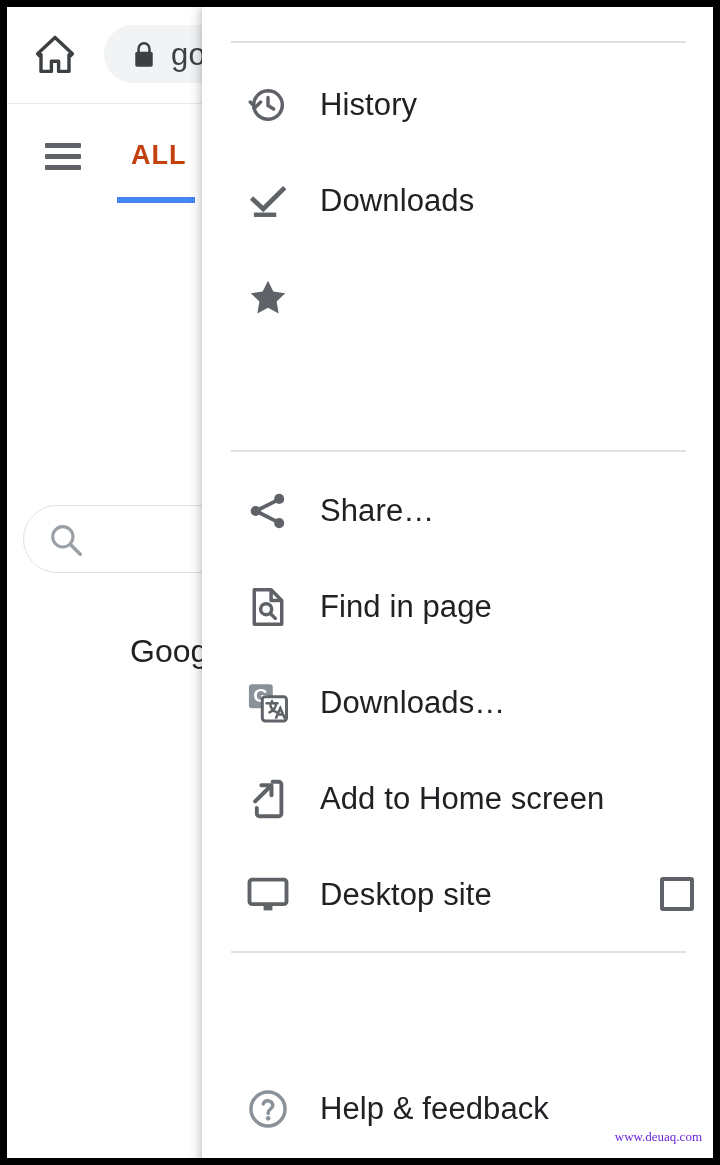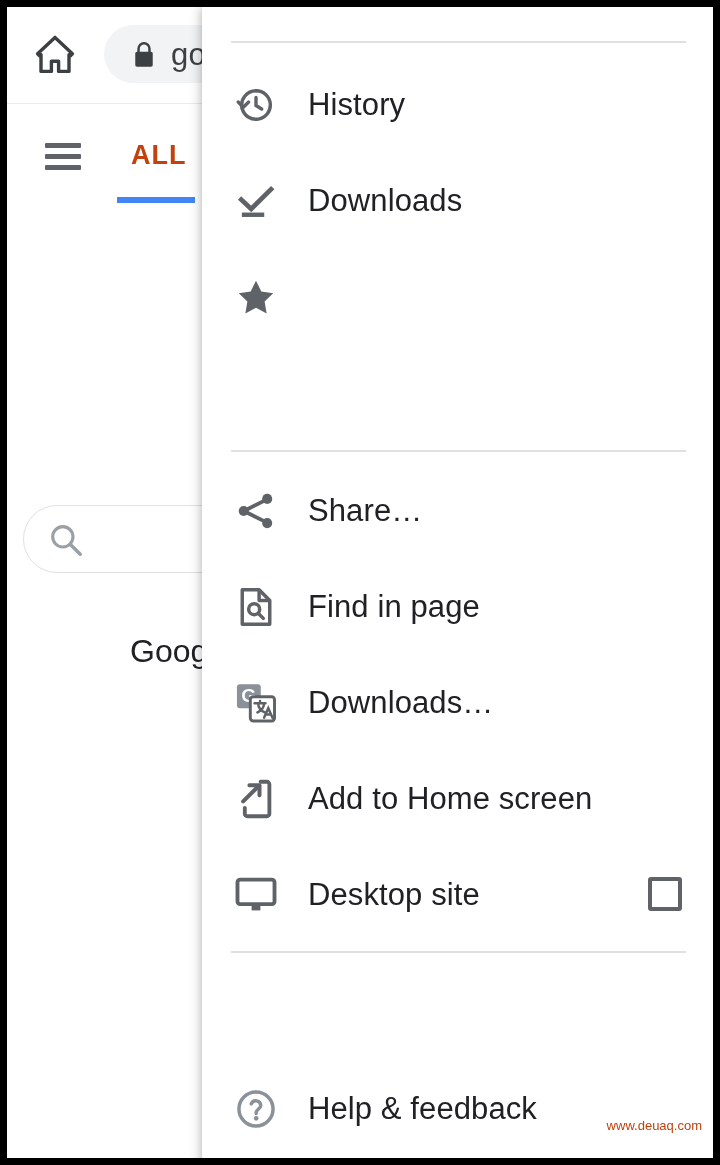--- a/index.html
+++ b/index.html
@@ -143,21 +143,21 @@
   }
   .divider {
     position: absolute;
     left: 29px;
     width: 455px;
     height: 2px;
     background: #e0e0e0;
   }
   .menu-item {
     position: absolute;
-    left: 4px;
+    left: 16px;
     width: 446px;
     height: 96px;
     display: flex;
     align-items: center;
   }
   .mi-icon {
     position: absolute;
     left: 26px;
     width: 48px;
     height: 48px;
@@ -209,24 +209,24 @@
     width: 5px;
     height: 560px;
     background: #c8c8c8;
     border-radius: 3px;
   }
 
   
   .watermark {
     position: absolute;
     right: 8px;
-    bottom: 24px;
-    font-family: Liberation Sans, sans-serif;
+    bottom: 12px;
+    font-family: Liberation Serif, serif;
     font-size: 13px;
-    color: #c2410c;
+    color: #6d28d9;
     letter-spacing: 0px;
     background: #ffffff;
     padding: 1px 3px;
   }
 
   svg { display: block; }
 </style>
 </head>
 <body>
 

